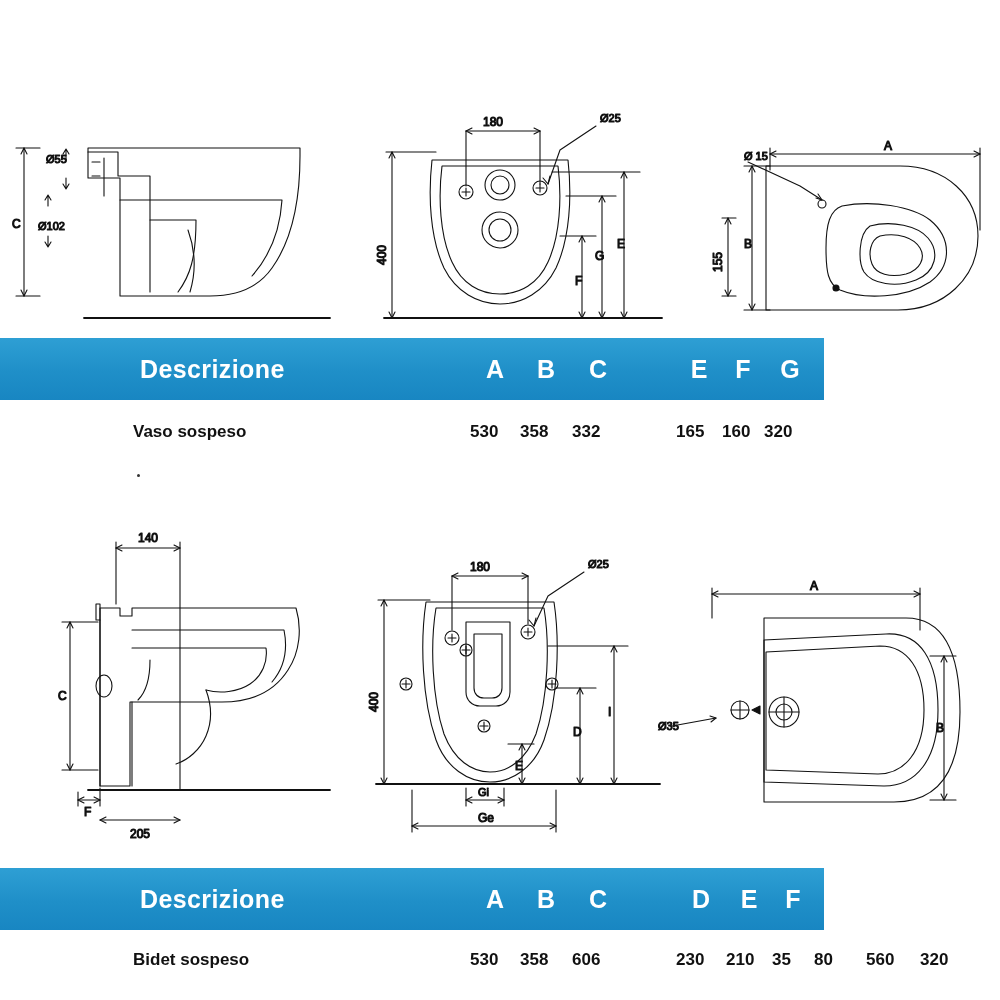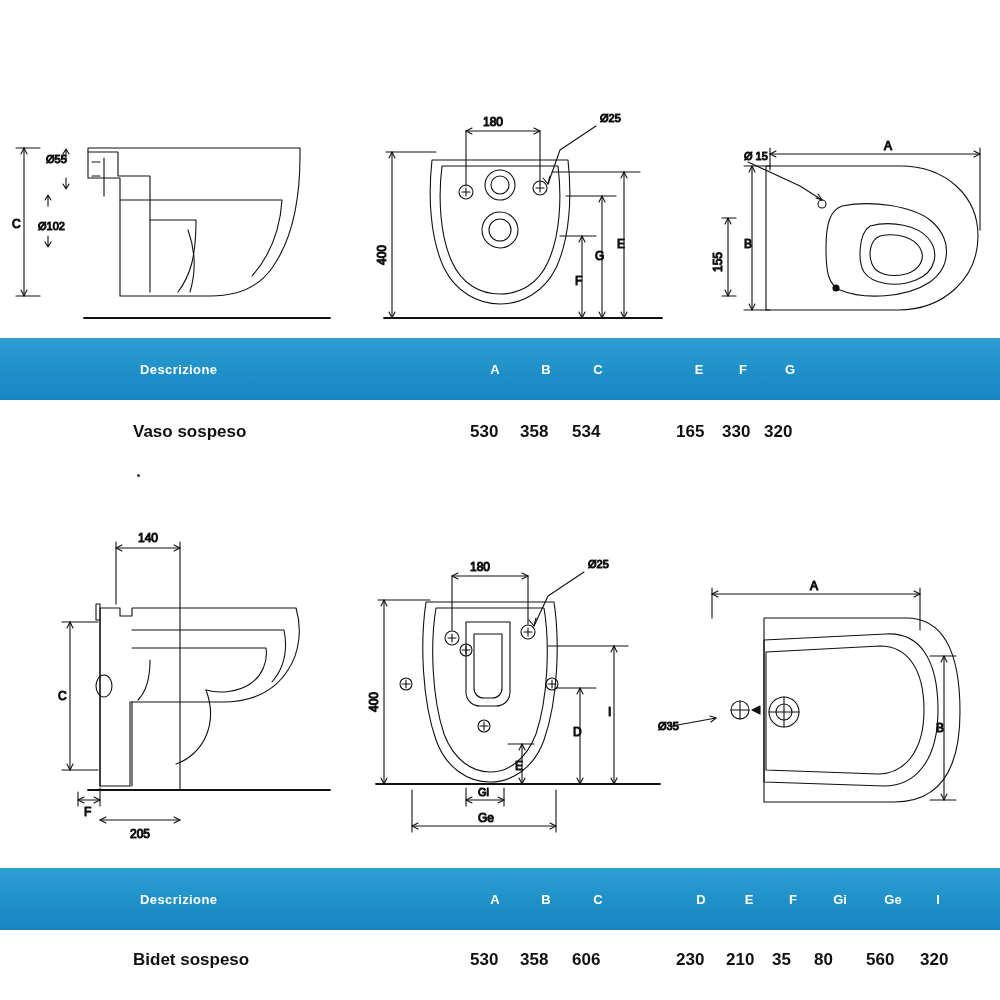--- a/index.html
+++ b/index.html
@@ -24,26 +24,26 @@
   svg.drawing {
     position: absolute;
     left: 0; top: 0;
     width: 1000px;
     height: 1000px;
   }
   
   .spec-bar {
     position: absolute;
     left: 0;
-    width: 1000px;
+    width: 824px;
     height: 62px;
     background: linear-gradient(180deg, #2e9fd4 0%, #1f8fc8 55%, #1886c2 100%);
     color: #ffffff;
     font-weight: bold;
-    font-size: 13px;
+    font-size: 25px;
   }
   .spec-bar.bar1 { top: 338px; }
   .spec-bar.bar2 { top: 868px; }
   .spec-bar .desc {
     position: absolute;
     left: 140px;
     top: 50%;
     transform: translateY(-50%);
     letter-spacing: .4px;
   }
@@ -387,24 +387,24 @@
       <span class="c-f">F</span>
       <span class="c-gi">G</span>
     </span>
   </div>
 
   <div class="spec-row row1">
     <span class="name">Vaso sospeso</span>
     <span class="vals">
       <span class="c-a">530</span>
       <span class="c-b">358</span>
-      <span class="c-c">534</span>
+      <span class="c-c">332</span>
       <span class="c-gap"></span>
       <span class="c-e">165</span>
-      <span class="c-f">330</span>
+      <span class="c-f">160</span>
       <span class="c-gi">320</span>
     </span>
   </div>
 
   <div class="dot"></div>
 
   <div class="spec-bar bar2">
     <span class="desc">Descrizione</span>
     <span class="cols">
       <span class="c-a">A</span>

